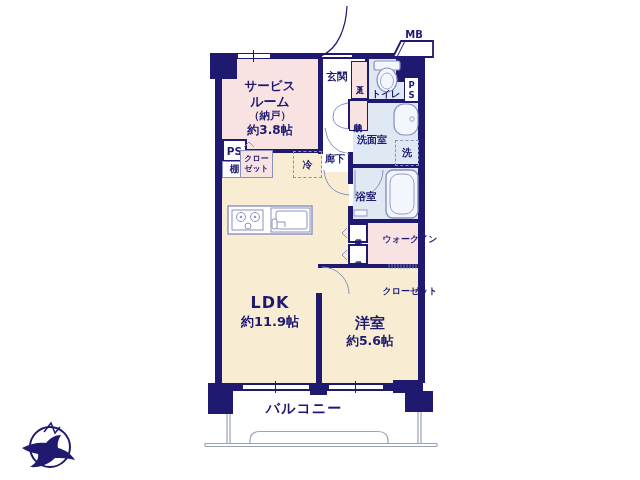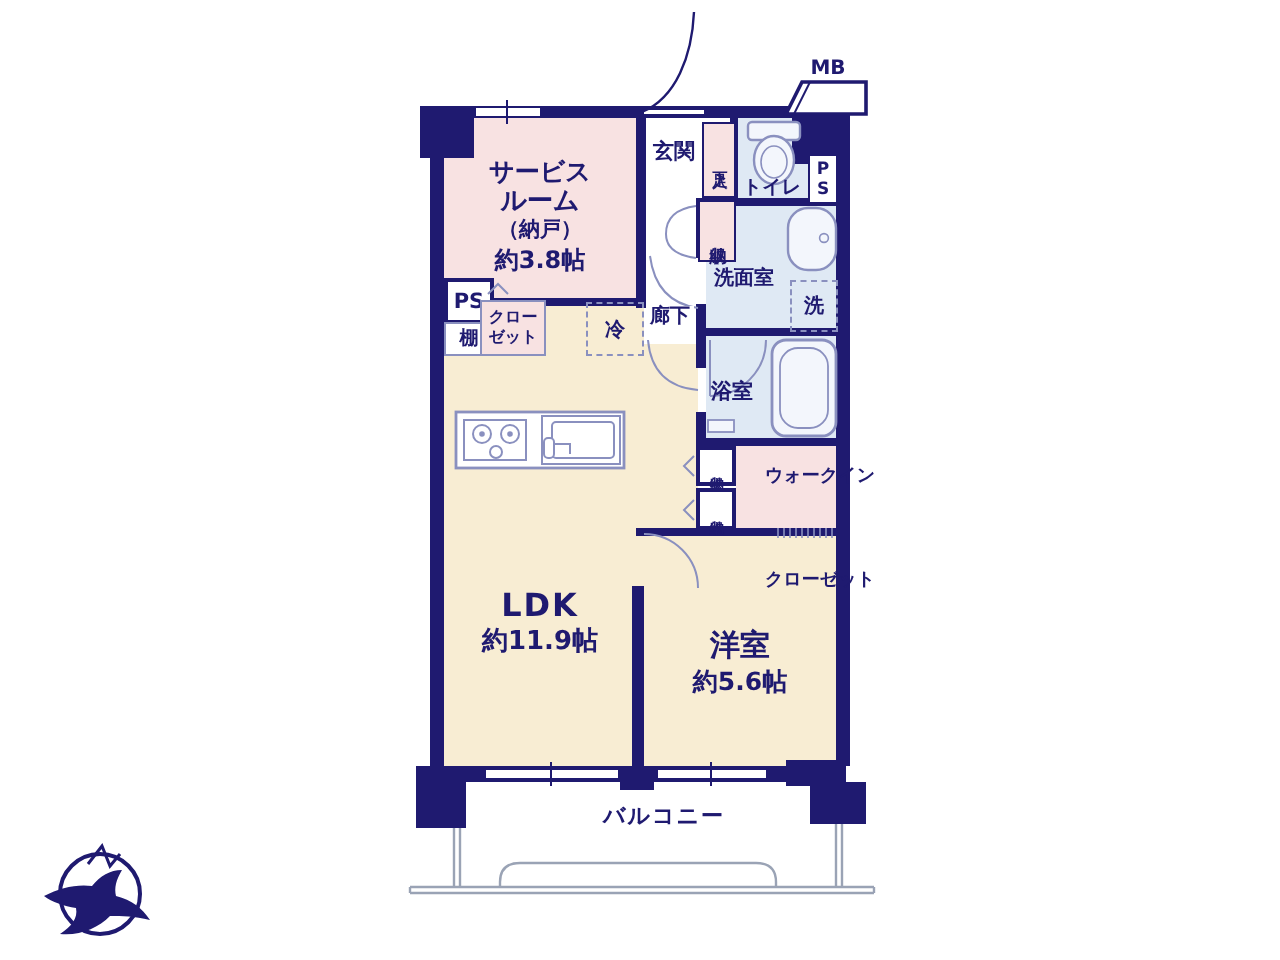--- a/index.html
+++ b/index.html
@@ -184,15 +184,15 @@
   <div class="lbl c" style="left:366px;top:196px;font-size:10.5px;">浴室</div>
 
   <div class="lbl c" style="left:394px;top:239px;font-size:9px;margin-left:16px;">ウォークイン</div>
   <div class="lbl c" style="left:410px;top:251px;font-size:9px;margin-top:40px;">クローゼット</div>
 
   <div class="lbl c" style="left:270px;top:303px;font-size:16px;letter-spacing:1px;">LDK</div>
   <div class="lbl c" style="left:270px;top:321px;font-size:13px;">約11.9帖</div>
   <div class="lbl c" style="left:370px;top:323px;font-size:15px;">洋室</div>
   <div class="lbl c" style="left:370px;top:341px;font-size:12.5px;">約5.6帖</div>
 
-  <div class="lbl c" style="left:332px;top:408px;font-size:11px;letter-spacing:1px;">バルコニー</div>
+  <div class="lbl c" style="left:304px;top:408px;font-size:14px;letter-spacing:1px;">バルコニー</div>
 
 </div>
 
 </body></html>

